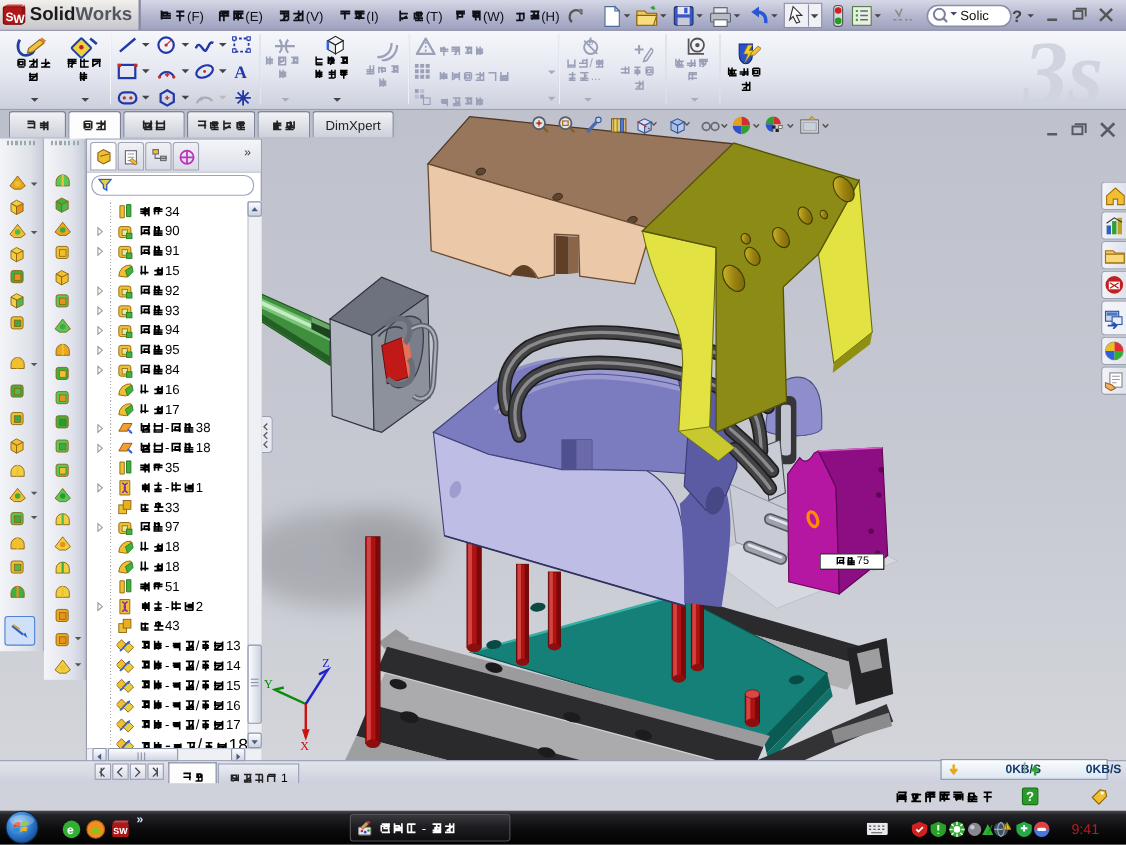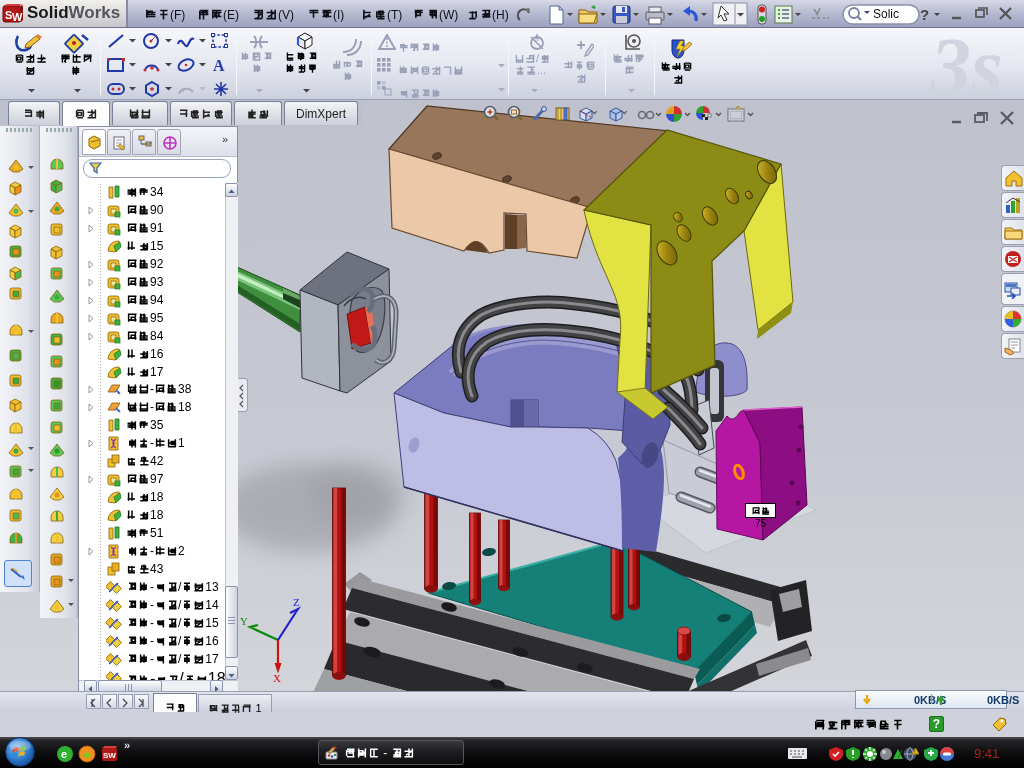--- a/index.html
+++ b/index.html
@@ -162,21 +162,21 @@
         <path d="M252,628 250,627 258,625" stroke="#0a8a0a"></path>
         <line x1="278" y1="640" x2="296" y2="612" stroke="#2222cc"></line>
         <path d="M296,612 298,609 290,613" stroke="#2222cc"></path>
         <line x1="278" y1="640" x2="278" y2="670" stroke="#cc1111"></line>
         <path d="M278,670 276,664 280,664 278,670Z" stroke="#cc1111" fill="#cc1111"></path>
       </g>
       <text x="240" y="625" font-size="11" fill="#0a8a0a" font-family="Liberation Serif">Y</text>
       <text x="293" y="606" font-size="11" fill="#2222cc" font-family="Liberation Serif">Z</text>
       <text x="273" y="682" font-size="11" fill="#cc1111" font-family="Liberation Serif">X</text>
     </svg>
-    <div class="ab" style="left:745px;top:503px;width:31px;height:15px;background:#fff;border:1px solid #000;font-size:10px;line-height:13px;text-align:center"><svg style="width:10px;height:10px;display:inline-block;vertical-align:-2px" viewBox="0 0 16 16">
+    <div class="ab" style="left:745px;top:503px;width:59px;height:15px;background:#fff;border:1px solid #000;font-size:10px;line-height:13px;text-align:center"><svg style="width:10px;height:10px;display:inline-block;vertical-align:-2px" viewBox="0 0 16 16">
         <path d="M3 3H14M3 10.5H14M3.5 2V13M12.5 2V13M7 7h5v4h-5Z" stroke="#000" stroke-width="2.0" fill="none"></path>
       </svg><svg style="width:10px;height:10px;display:inline-block;vertical-align:-2px" viewBox="0 0 16 16">
         <path d="M2 8H13M2 10.5H13M2 13H13M3.5 2V13M8 2V13M4 4h5v4h-5Z" stroke="#000" stroke-width="2.0" fill="none"></path>
       </svg><span style="font-size:10px">75</span></div>
     <svg class="ab" style="left:480px;top:104px" width="290" height="24" viewBox="0 0 290 24">
       <g transform="translate(2,0)">
         <circle cx="8" cy="8" r="5.5" fill="#dfe3ea" stroke="#555d6a" stroke-width="1.6"></circle>
         <line x1="12" y1="12" x2="16" y2="16" stroke="#7a6228" stroke-width="2.2"></line>
         <path d="M5 8h6M8 5v6" stroke="#b06a10" stroke-width="1.2"></path>
         <circle cx="8" cy="8" r="1.6" fill="#c03030"></circle>
@@ -1125,21 +1125,21 @@
         <path d="M3 8H13M3 13H13M3.5 3V13M12.5 3V13M7 6h5v4h-5Z" stroke="#000" stroke-width="2.0" fill="none"></path>
       </svg><span>1</span></div>
     <svg class="ab" style="left:106px;top:453.25px" width="16" height="16" viewBox="0 0 16 16">
       <rect x="2" y="6" width="7" height="8" fill="#f0c030" stroke="#8a6210" stroke-width="0.8"></rect>
       <rect x="6" y="2" width="7" height="8" fill="#e8b020" stroke="#8a6210" stroke-width="0.8"></rect>
     </svg>
     <div class="ab" style="left:126px;top:454.25px;font-size:12px;white-space:nowrap"><svg style="width:12px;height:12px;display:inline-block;vertical-align:-2px" viewBox="0 0 16 16">
         <path d="M3 5.5H12M3 10.5H12M3 13H12M3.5 4V13M8 4V13" stroke="#000" stroke-width="2.0" fill="none"></path>
       </svg><svg style="width:12px;height:12px;display:inline-block;vertical-align:-2px" viewBox="0 0 16 16">
         <path d="M3 8H14M3 13H14M8 2V14M5 4h5v4h-5Z" stroke="#000" stroke-width="2.0" fill="none"></path>
-      </svg><span>42</span></div>
+      </svg><span>33</span></div>
     <svg class="ab" style="left:88px;top:475.2px" width="6" height="9">
       <path d="M1 1v7l4-3.5z" fill="none" stroke="#999" stroke-width="1"></path>
     </svg>
     <svg class="ab" style="left:106px;top:471.2px" width="16" height="16" viewBox="0 0 16 16">
       <rect x="2" y="4" width="11" height="10" rx="2" fill="#f0c030" stroke="#8a6210" stroke-width="0.8"></rect>
       <rect x="5" y="7" width="5" height="5" fill="#e8e8a0" stroke="#8a6210" stroke-width="0.7"></rect>
       <rect x="9" y="10" width="5" height="5" fill="#40b040" stroke="#1a7a1a" stroke-width="0.7"></rect>
     </svg>
     <div class="ab" style="left:126px;top:472.2px;font-size:12px;white-space:nowrap"><svg style="width:12px;height:12px;display:inline-block;vertical-align:-2px" viewBox="0 0 16 16">
         <path d="M3 3H14M3 10.5H14M3.5 2V13M12.5 2V13M7 7h5v4h-5Z" stroke="#000" stroke-width="2.0" fill="none"></path>

